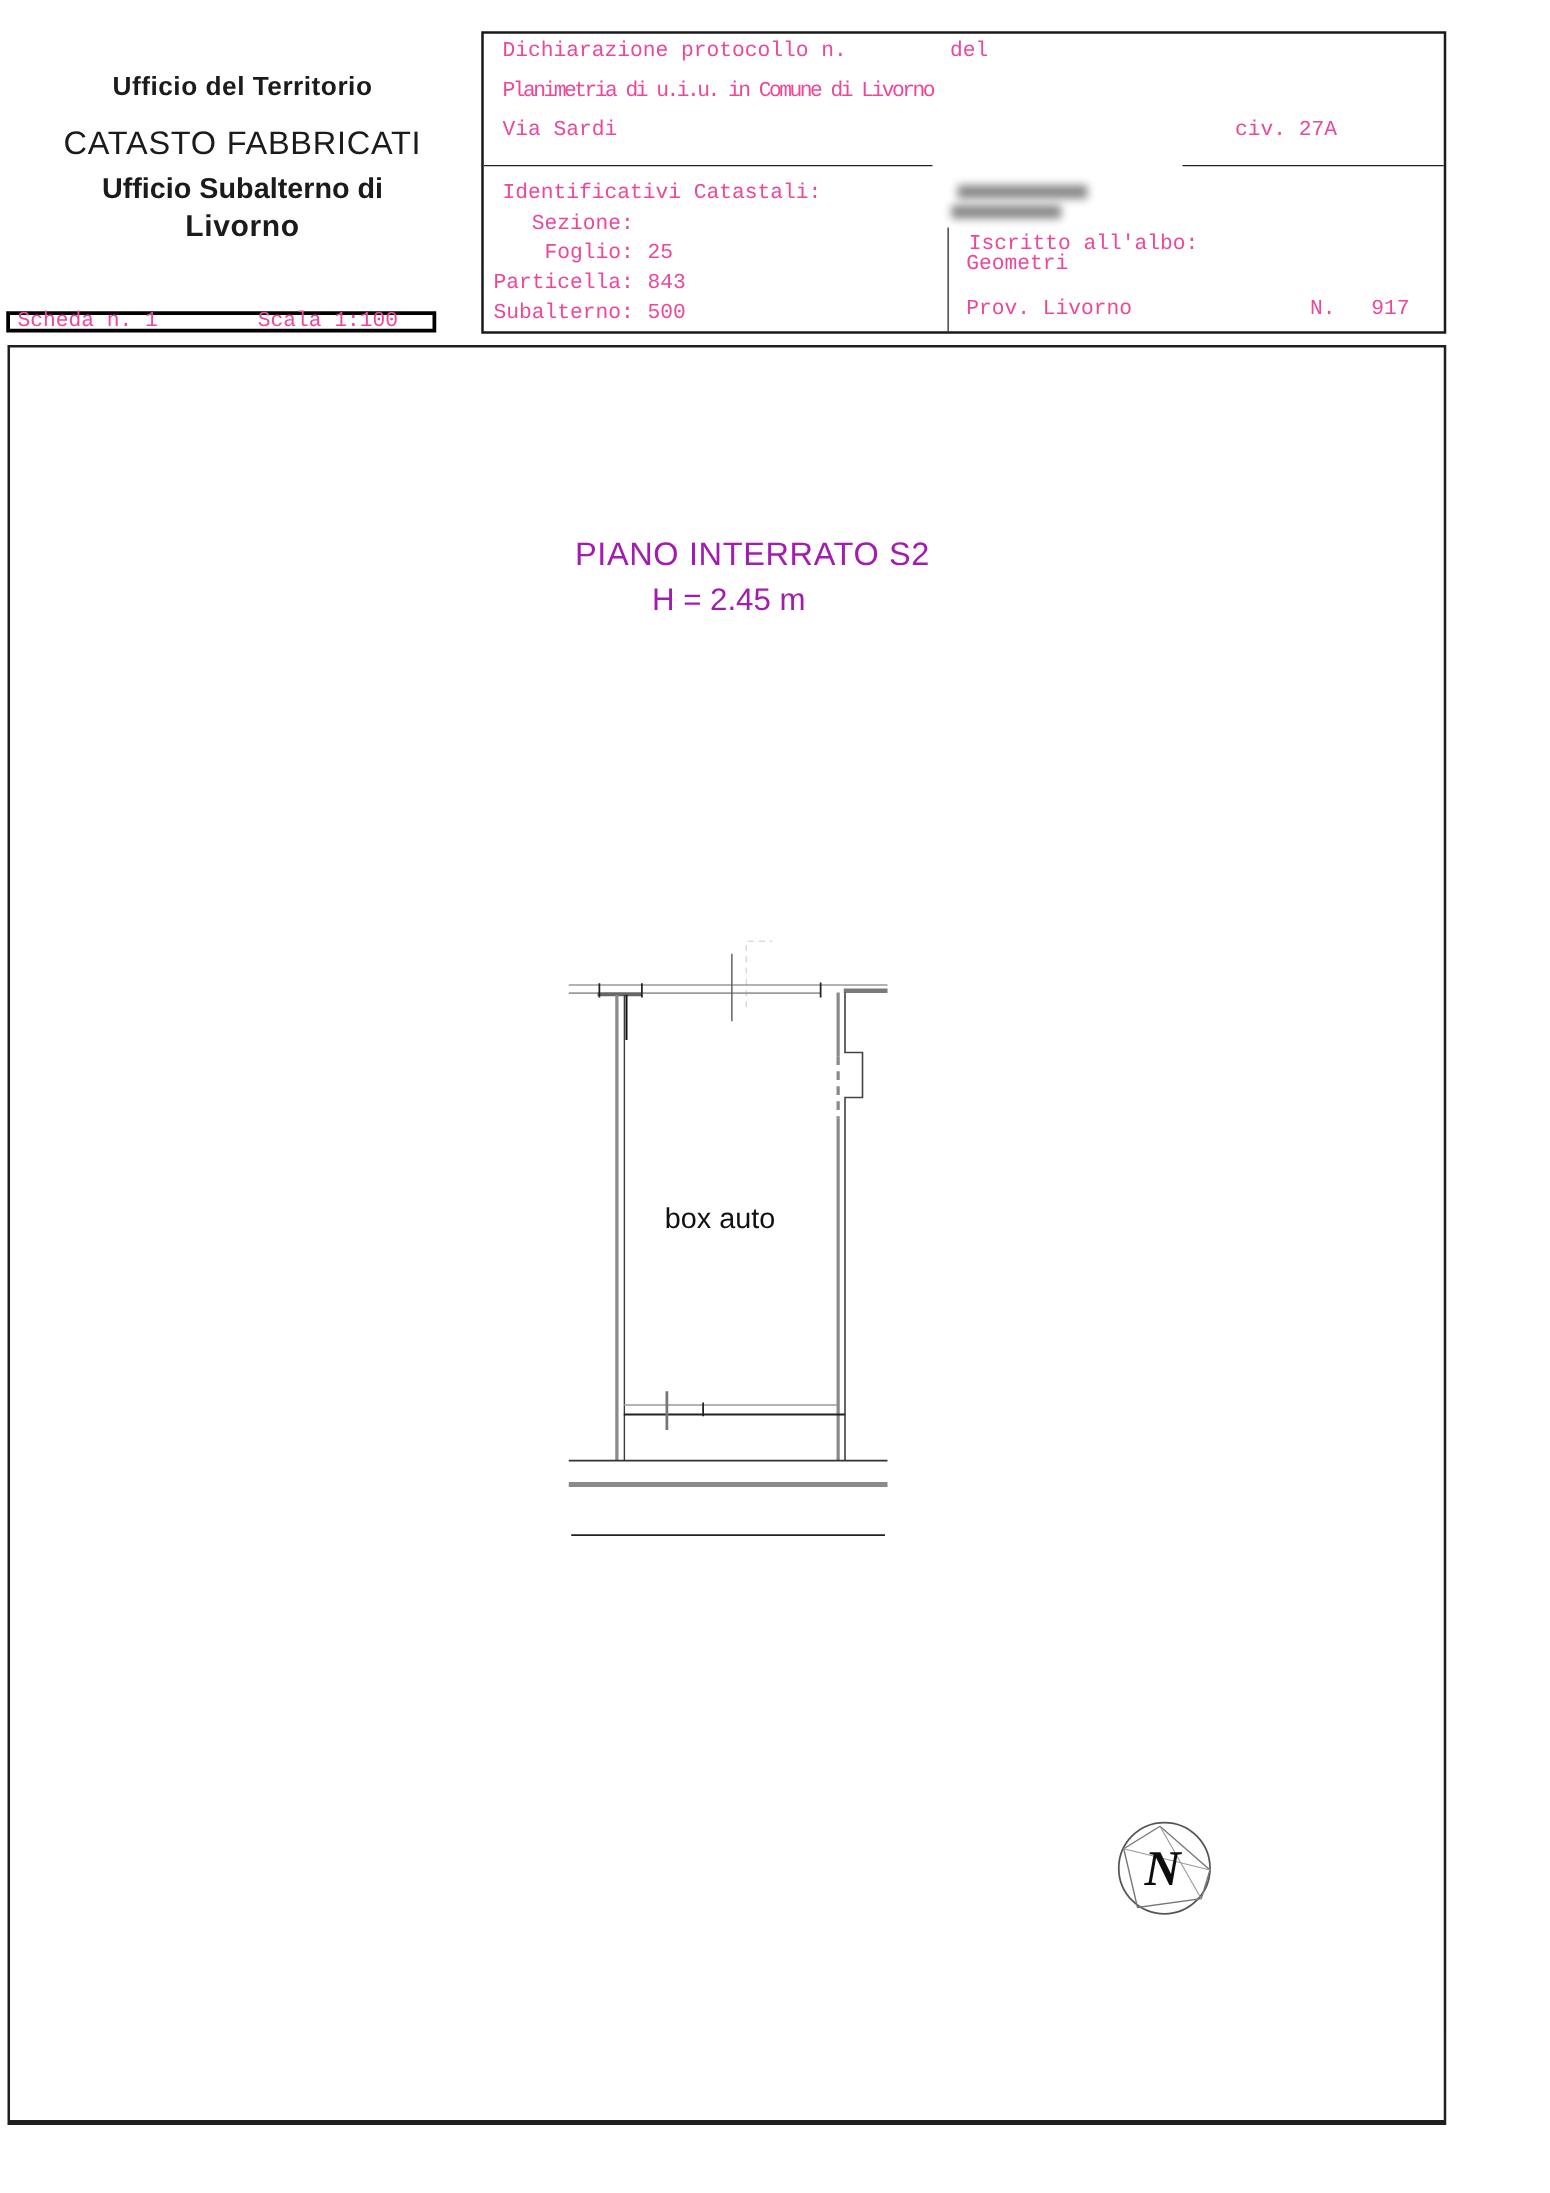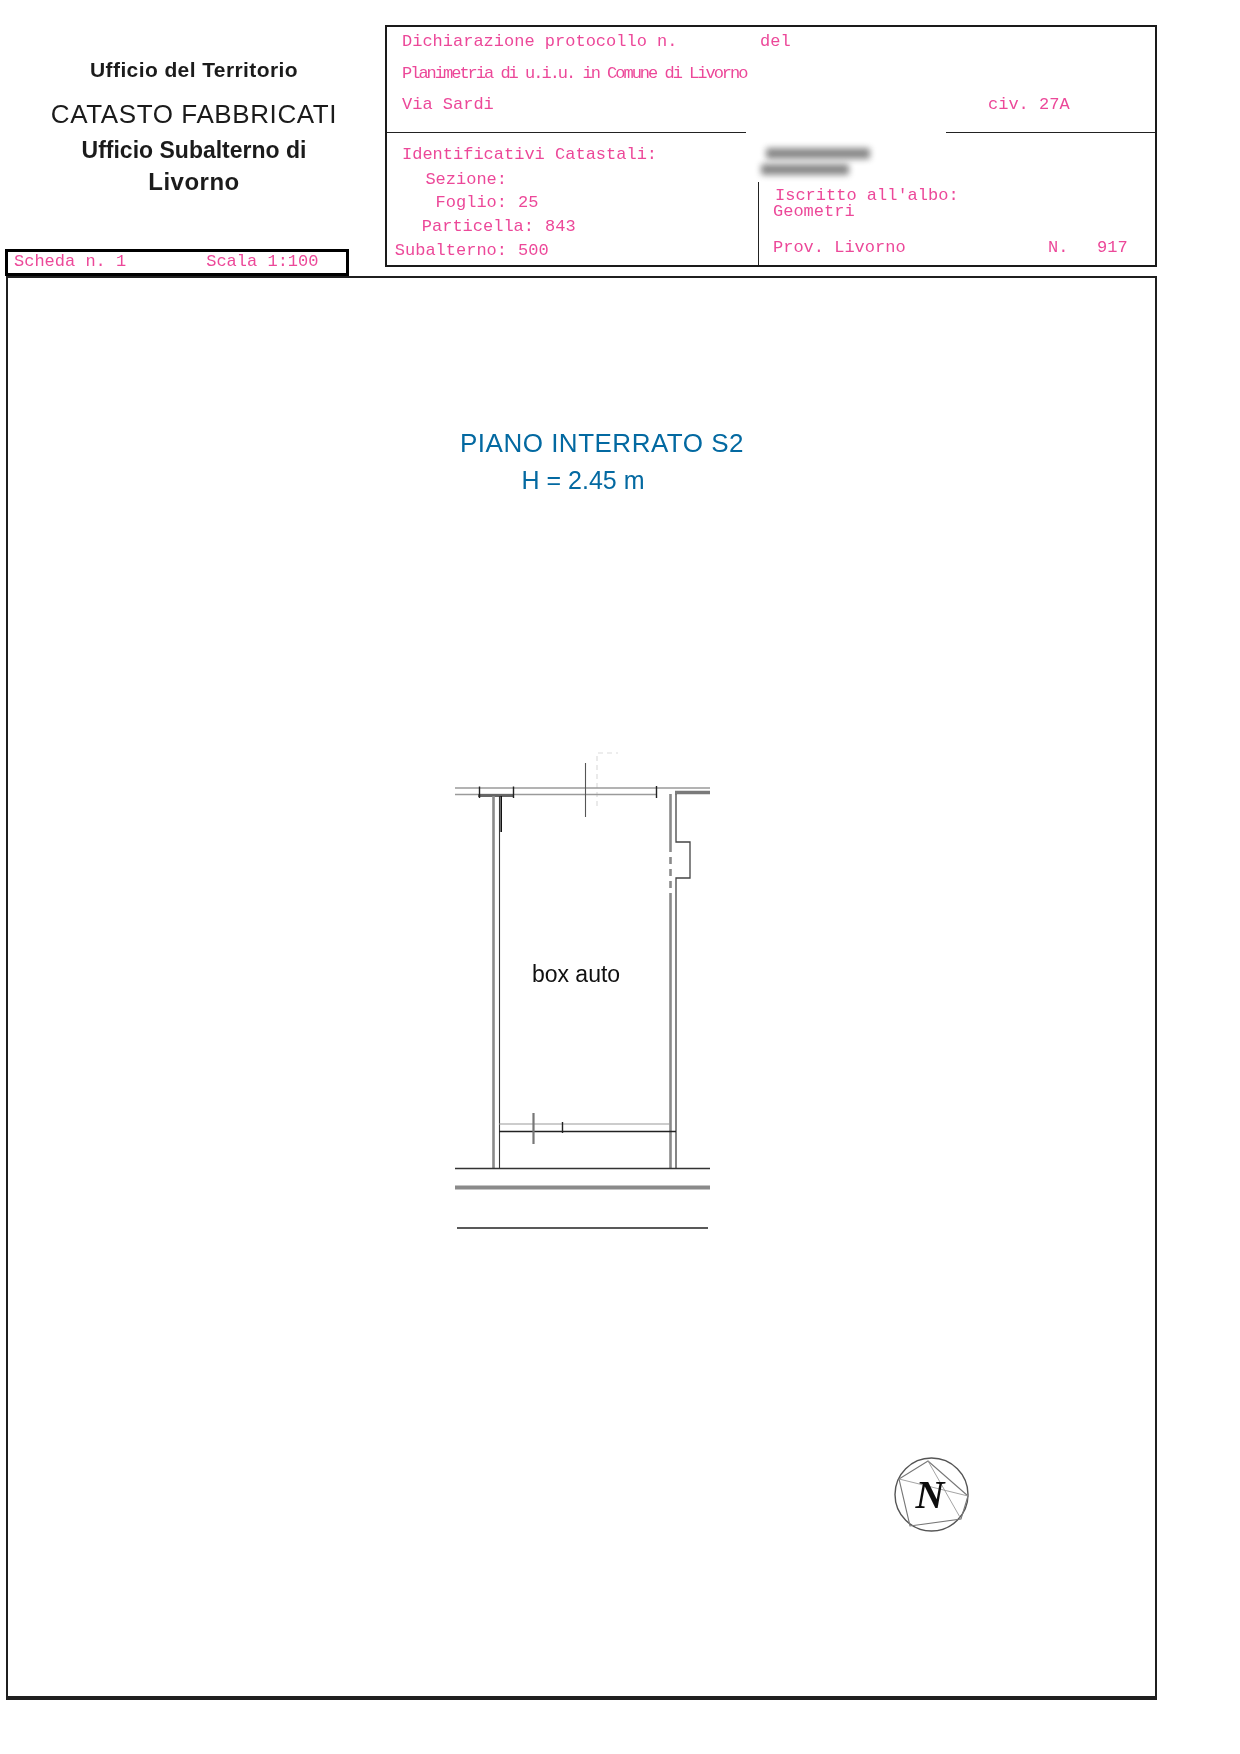--- a/index.html
+++ b/index.html
@@ -35,30 +35,30 @@
   .smudge.s1{left:20px;top:26px;width:104px;height:11px;}
   .smudge.s2{left:15px;top:42px;width:88px;height:11px;}
 
   .iscritto{left:388px;top:159px;}
   .geometri{left:386px;top:175px;}
   .prov{left:386px;top:211px;}
   .nlabel{left:661px;top:211px;}
   .nvalue{left:710px;top:211px;}
 
   
-  #schedabox{left:5px;top:249px;width:344px;height:27px;border:3px solid #000;box-sizing:border-box;
-             background:#fff;z-index:5;display:flex;}
+  #schedabox{left:5px;top:249px;width:344px;height:17px;border:3px solid #000;box-sizing:border-box;
+             background:#fff;z-index:5;display:flex;align-items:center;}
   #schedabox .sheet{margin-left:6px;}
   #schedabox .scale{margin-left:80px;}
 
   
   #frame{left:6px;top:276px;width:1151px;height:1424px;border:2px solid #1f1f1f;border-bottom-width:4px;
          box-sizing:border-box;background:#fff;}
 
-  #plantitle{left:402px;top:428px;width:400px;text-align:center;color:#0369a1;}
+  #plantitle{left:402px;top:428px;width:400px;text-align:center;color:#a21caf;}
   #plantitle .t1{font-size:26px;letter-spacing:.5px;}
   #plantitle .t2{font-size:25px;margin-top:7px;margin-right:38px;}
 
   svg{position:absolute;overflow:visible;}
 </style>
 </head>
 <body>
 
 <div id="page">
 
@@ -81,21 +81,21 @@
 
     <div class="abs mono identTitle">Identificativi Catastali:</div>
     <div class="abs mono identRow" style="top:143px;">
       <span class="lbl">Sezione:</span>
       <span class="val"></span>
     </div>
     <div class="abs mono identRow" style="top:166px;">
       <span class="lbl">Foglio:</span>
       <span class="val">25</span>
     </div>
-    <div class="abs mono identRow" style="top:190px;padding-left:27px;">
+    <div class="abs mono identRow" style="top:190px;">
       <span class="lbl">Particella:</span>
       <span class="val">843</span>
     </div>
     <div class="abs mono identRow" style="top:214px;">
       <span class="lbl">Subalterno:</span>
       <span class="val">500</span>
     </div>
 
     <div id="blurblock" class="abs">
       <div class="smudge s1"></div>

